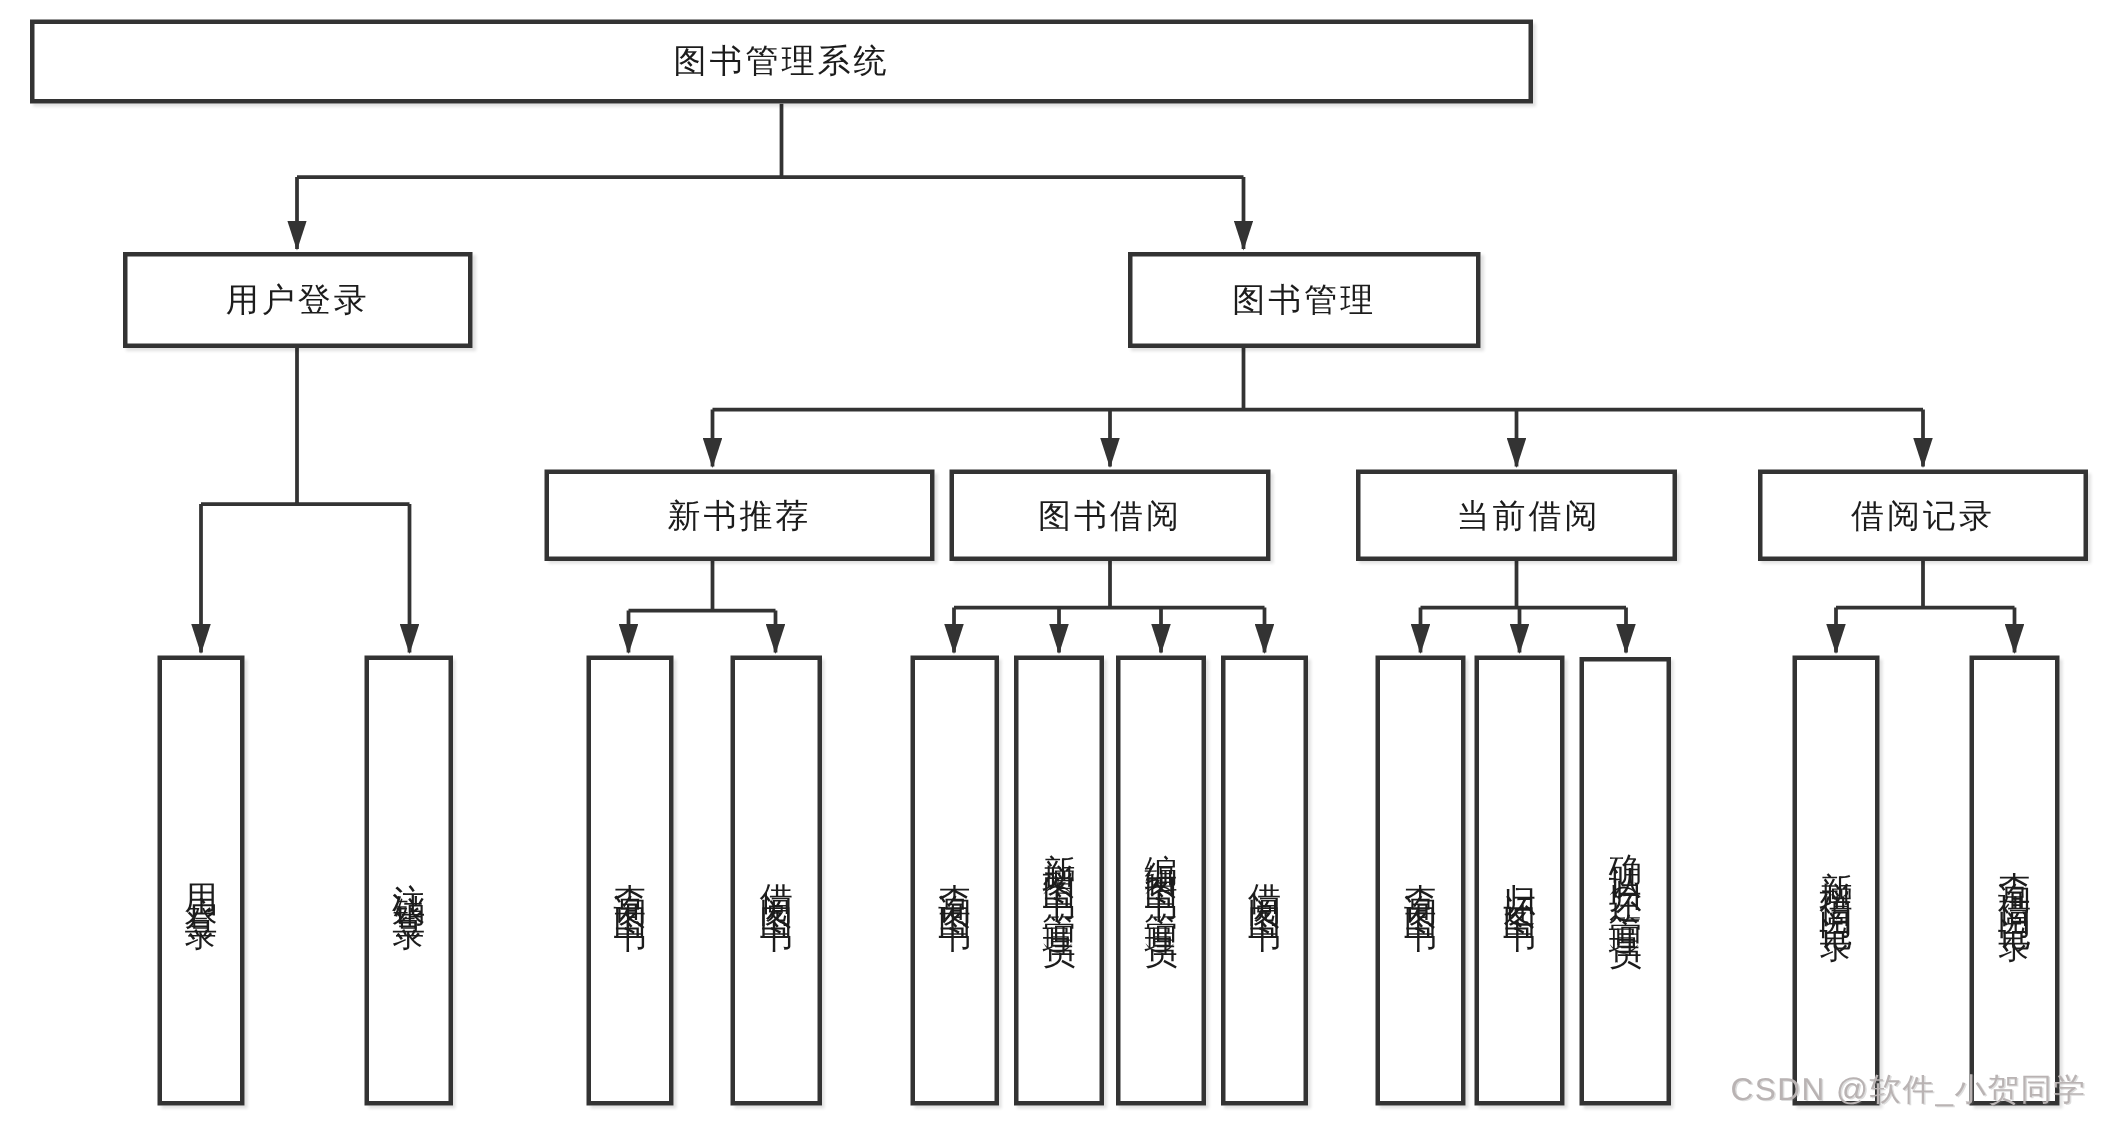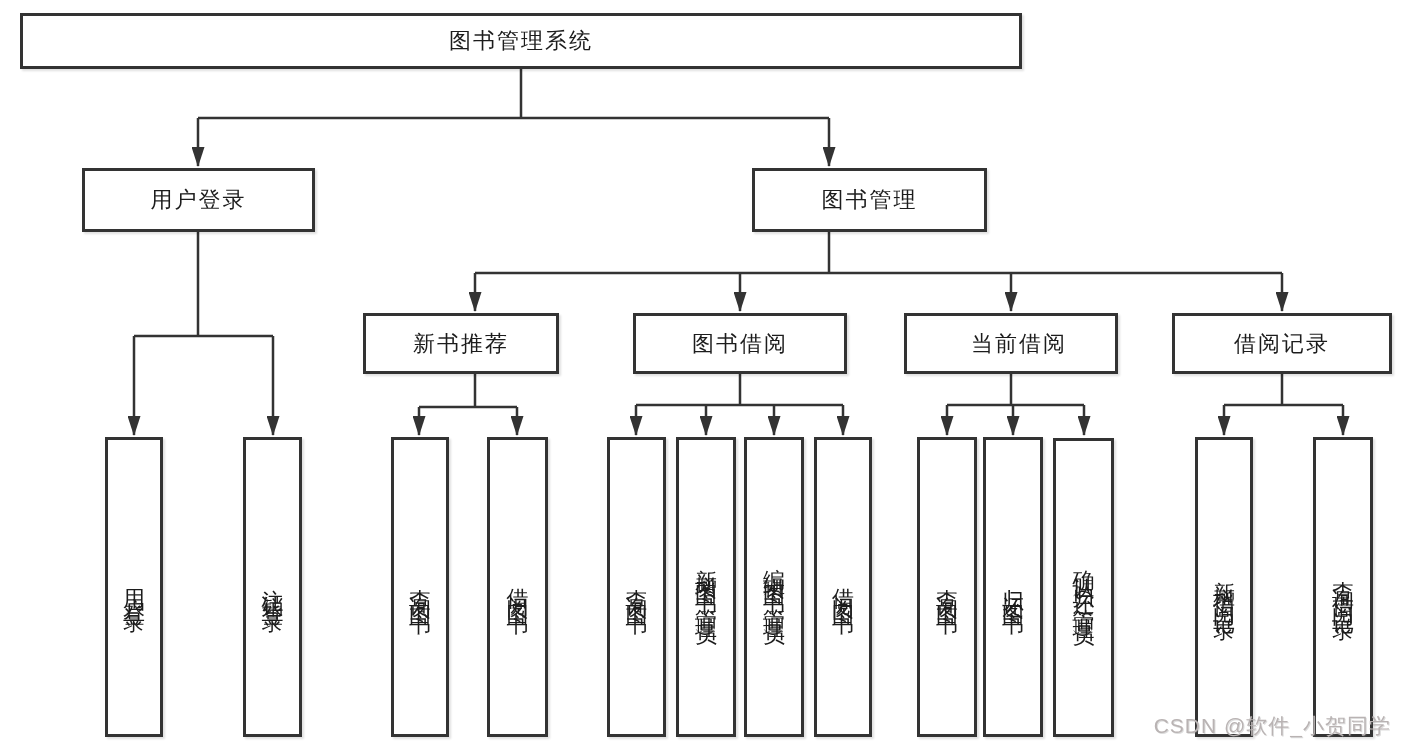--- a/index.html
+++ b/index.html
@@ -97,21 +97,21 @@
       <path d="M1224 405 V435" marker-end="url(#arrow)"></path>
       <path d="M1343 405 V435" marker-end="url(#arrow)"></path>
     </g>
   </svg>
 
   <div class="node" style="left:20px; top:13px; width:1002px; height:56px;">图书管理系统</div>
 
   <div class="node" style="left:82px; top:168px; width:233px; height:64px;">用户登录</div>
   <div class="node" style="left:712px; top:168px; width:235px; height:64px;margin-left:40px;">图书管理</div>
 
-  <div class="node" style="left:363px; top:313px; width:196px; height:61px;font-family:Liberation Serif, serif;">新书推荐</div>
+  <div class="node" style="left:363px; top:313px; width:260px; height:61px;font-family:Liberation Serif, serif;">新书推荐</div>
   <div class="node" style="left:633px; top:313px; width:214px; height:61px;">图书借阅</div>
   <div class="node" style="left:904px; top:313px; width:214px; height:61px;padding-left:16px;">当前借阅</div>
   <div class="node" style="left:1172px; top:313px; width:220px; height:61px;">借阅记录</div>
 
   <div class="node leaf" style="left:105px; top:437px; width:58px; height:300px;">用户登录</div>
   <div class="node leaf" style="left:243px; top:437px; width:59px; height:300px;">注销登录</div>
 
   <div class="node leaf" style="left:391px; top:437px; width:58px; height:300px;">查询图书</div>
   <div class="node leaf" style="left:487px; top:437px; width:61px; height:300px;">借阅图书</div>
 

